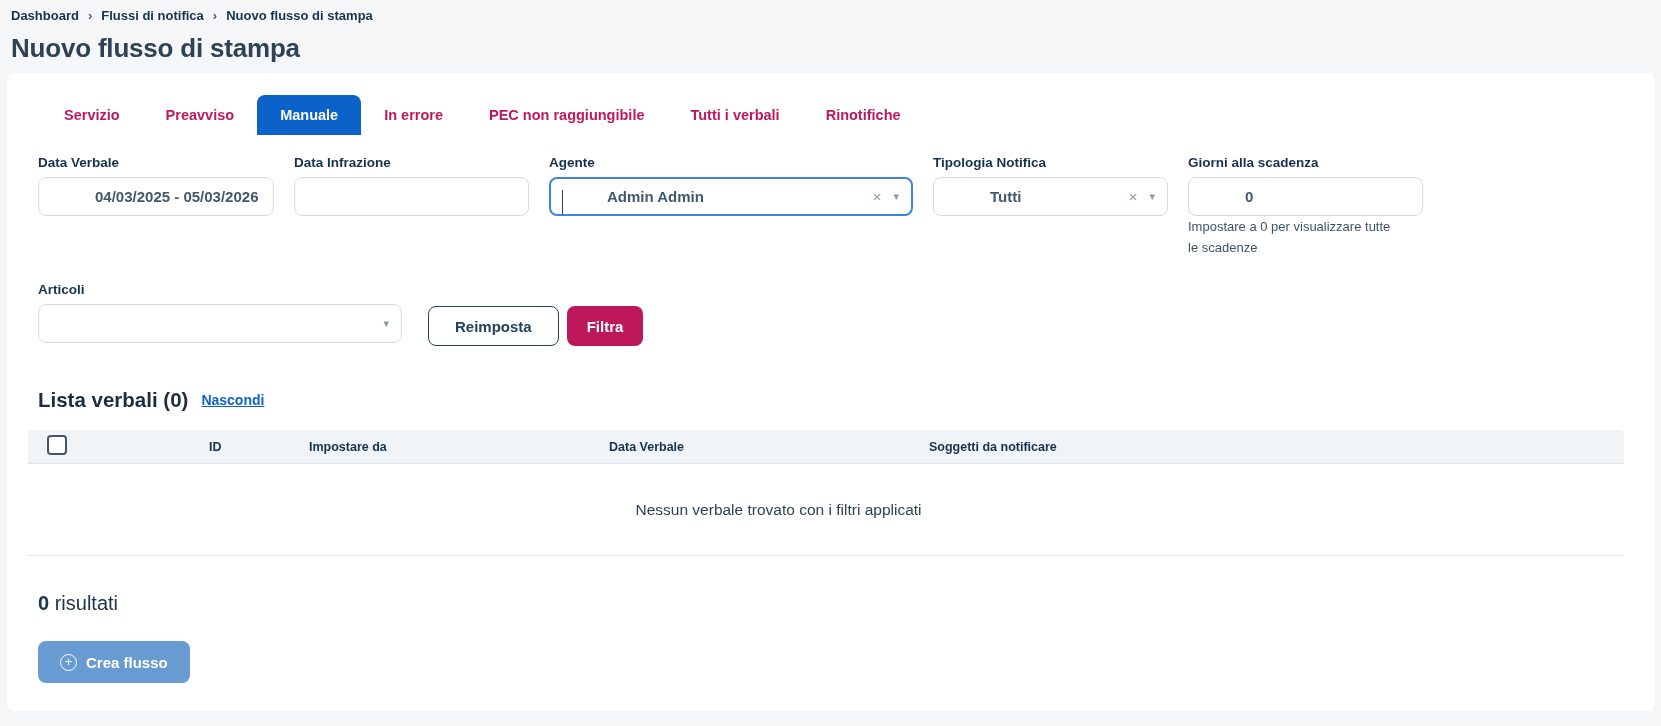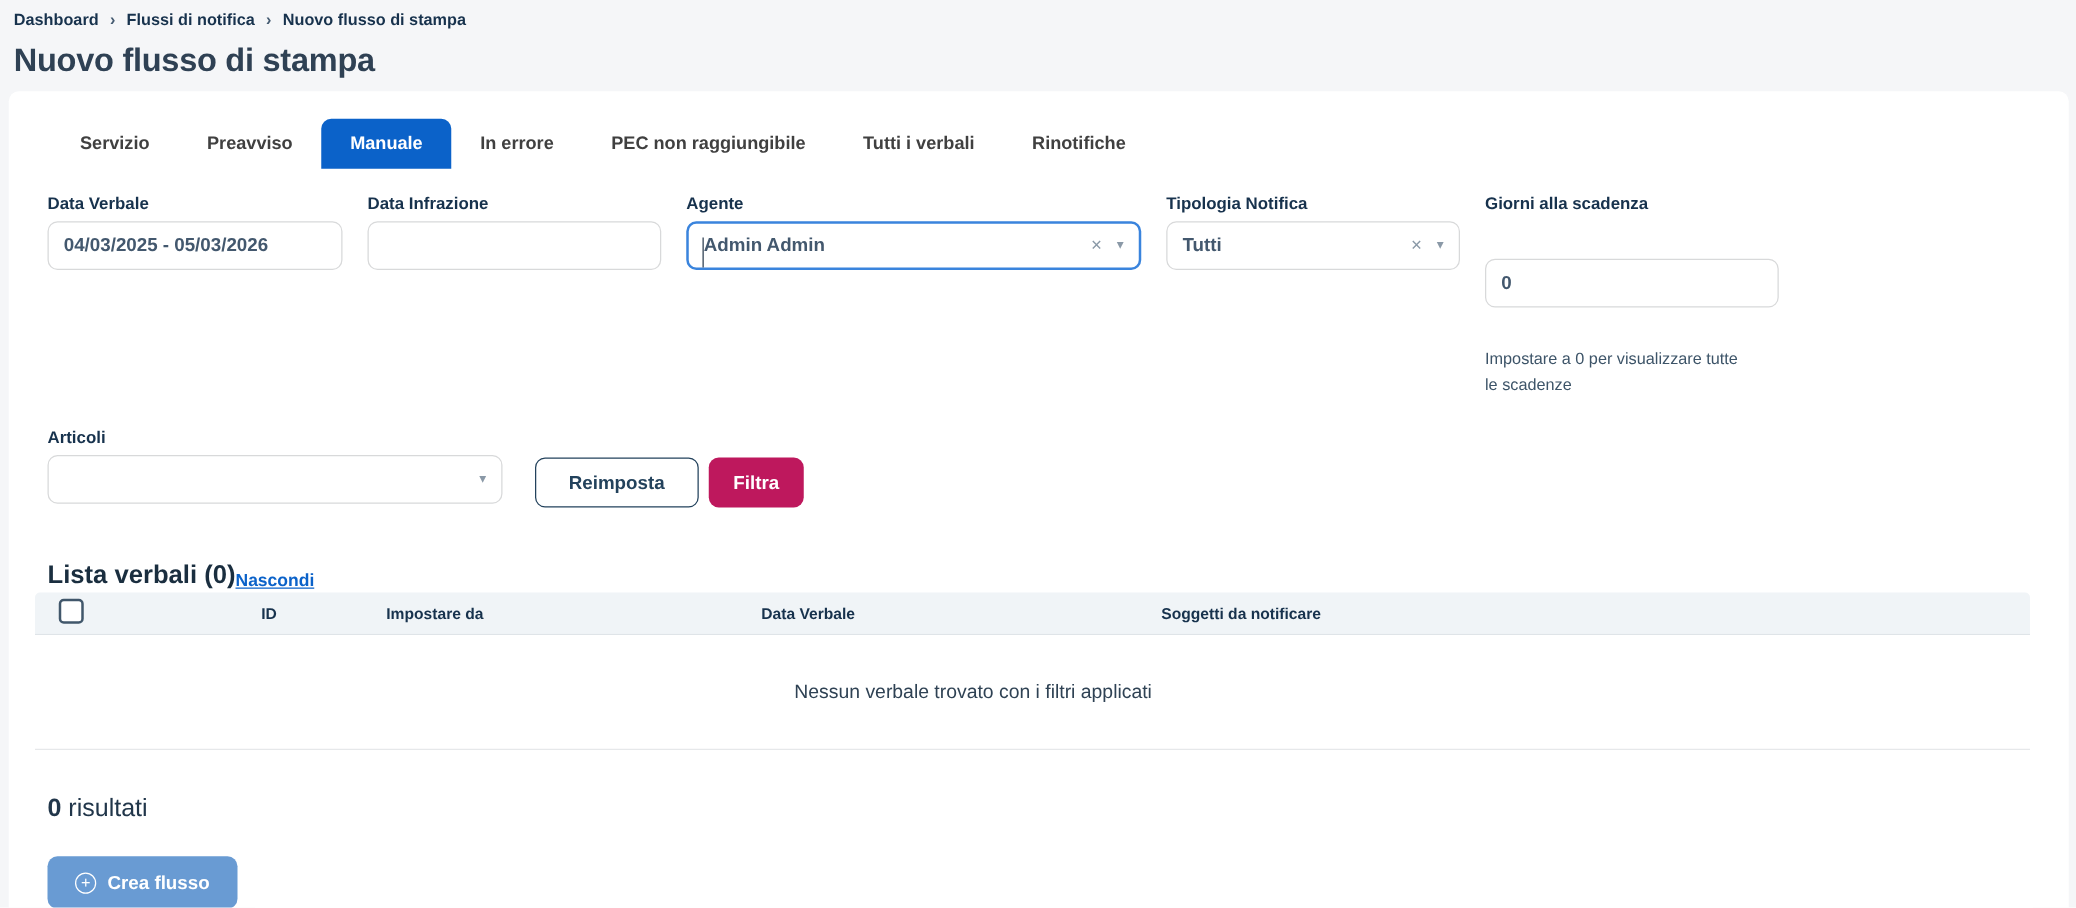--- a/index.html
+++ b/index.html
@@ -27,21 +27,21 @@
     min-height: 638px;
     padding: 22px 25px 21px 25px;
   }
 
   
   .tabs { display: flex; align-items: stretch; padding-left: 9px; margin-bottom: 20px; }
   .tab {
     padding: 12px 23px;
     font-size: 14.5px;
     font-weight: 700;
-    color: #404040;
+    color: #be185d;
     cursor: pointer;
     white-space: nowrap;
   }
   .tab.active {
     background: #0b62c9;
     color: #ffffff;
     border-radius: 8px 8px 0 0;
   }
 
   
@@ -49,40 +49,41 @@
   .field { display: flex; flex-direction: column; }
   .field-label { font-size: 13.5px; font-weight: 700; color: #17324d; margin-bottom: 7px; }
   .input-box {
     height: 39px;
     border: 1px solid #d8d9da;
     border-radius: 8px;
     background: #fff;
     position: relative;
     display: flex;
     align-items: center;
+    padding-left: 44px;
   }
   .input-box input {
     border: none; outline: none; background: transparent;
     width: 100%; height: 100%;
     padding: 0 12px;
     font-family: inherit;
     font-size: 15px;
     font-weight: 600;
     color: #43586e;
   }
   .input-box.focused { border: 2px solid #3a84dd; }
   .combo-icons { position: absolute; right: 12px; top: 0; height: 100%; display: flex; align-items: center; gap: 12px; }
   .icon-clear { color: #8a99a7; font-size: 15px; line-height: 1; cursor: pointer; }
   .icon-caret { color: #8a99a7; font-size: 11px; line-height: 1; cursor: pointer; }
   .text-cursor { position: absolute; left: 11px; top: 11px; width: 1px; height: 24px; background: #2c3e50; }
   .w-dataverbale { width: 236px; }
   .w-datainfrazione { width: 235px; }
   .w-agente { width: 364px; }
   .w-tipologia { width: 235px; }
-  .w-giorni { width: 235px; gap: 30px; }
+  .w-giorni { width: 235px; }
   .helper-text { width: 212px; font-size: 13px; line-height: 1.62; color: #3d5468; }
 
   .filters-row2 { display: flex; justify-content: flex-start; align-items: flex-start; margin-top: 24px; padding-left: 6px; }
   .w-articoli { width: 364px; }
   .buttons-group { display: flex; gap: 8px; margin-top: 24px; padding-left: 26px; }
   .btn {
     height: 40px;
     border-radius: 8px;
     font-family: inherit;
     font-size: 15px;
@@ -90,21 +91,21 @@
     cursor: pointer;
     display: inline-flex;
     align-items: center;
     justify-content: center;
   }
   .btn-outline { background: #fff; border: 1.5px solid #23425c; color: #23425c; padding: 0 26px; }
   .btn-primary { background: #be185d; border: none; color: #fff; padding: 0 20px; }
 
   
   .list-section { margin-top: 42px; padding-left: 6px; }
-  .list-header { display: flex; align-items: flex-end; margin-bottom: 2px; }
+  .list-header { display: flex; align-items: center; gap: 13px; margin-bottom: 18px; }
   .list-title { font-size: 20.5px; font-weight: 700; color: #1a2e3f; }
   .link { font-size: 14px; font-weight: 600; color: #0b62c9; text-decoration: underline; cursor: pointer; }
 
   .table { width: 1596px; margin-left: -10px; }
   .thead {
     display: grid;
     grid-template-columns: 165px 100px 300px 320px 1fr;
     align-items: center;
     background: #f0f4f7;
     border-radius: 4px 4px 0 0;

